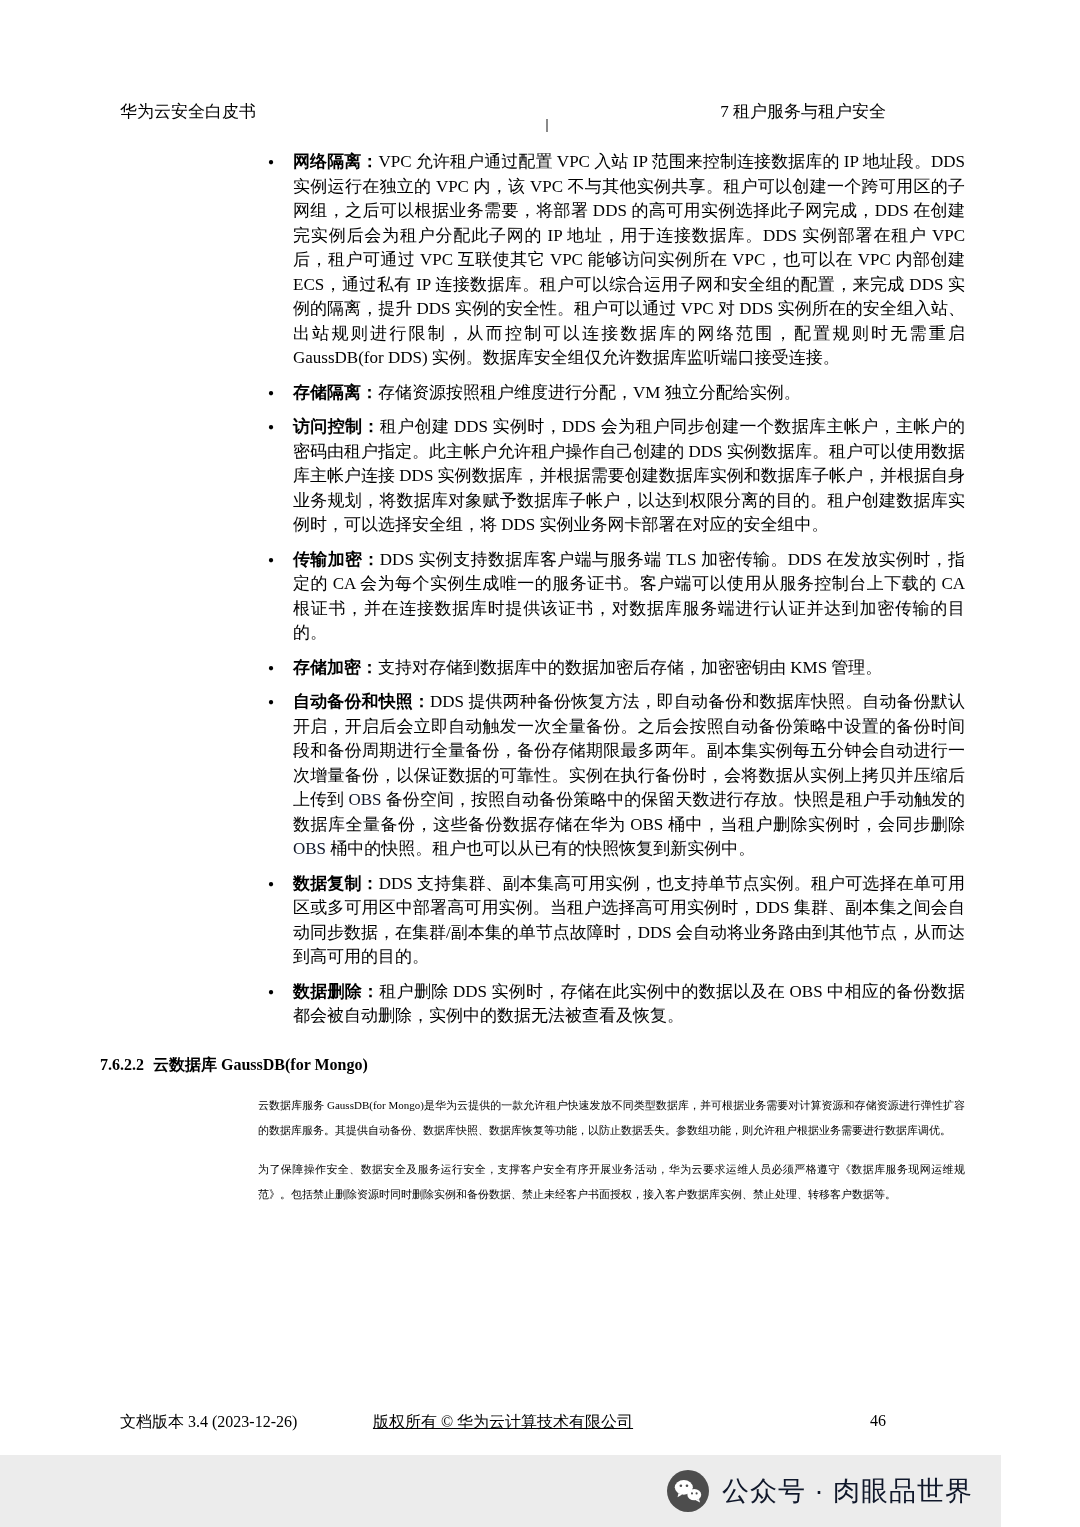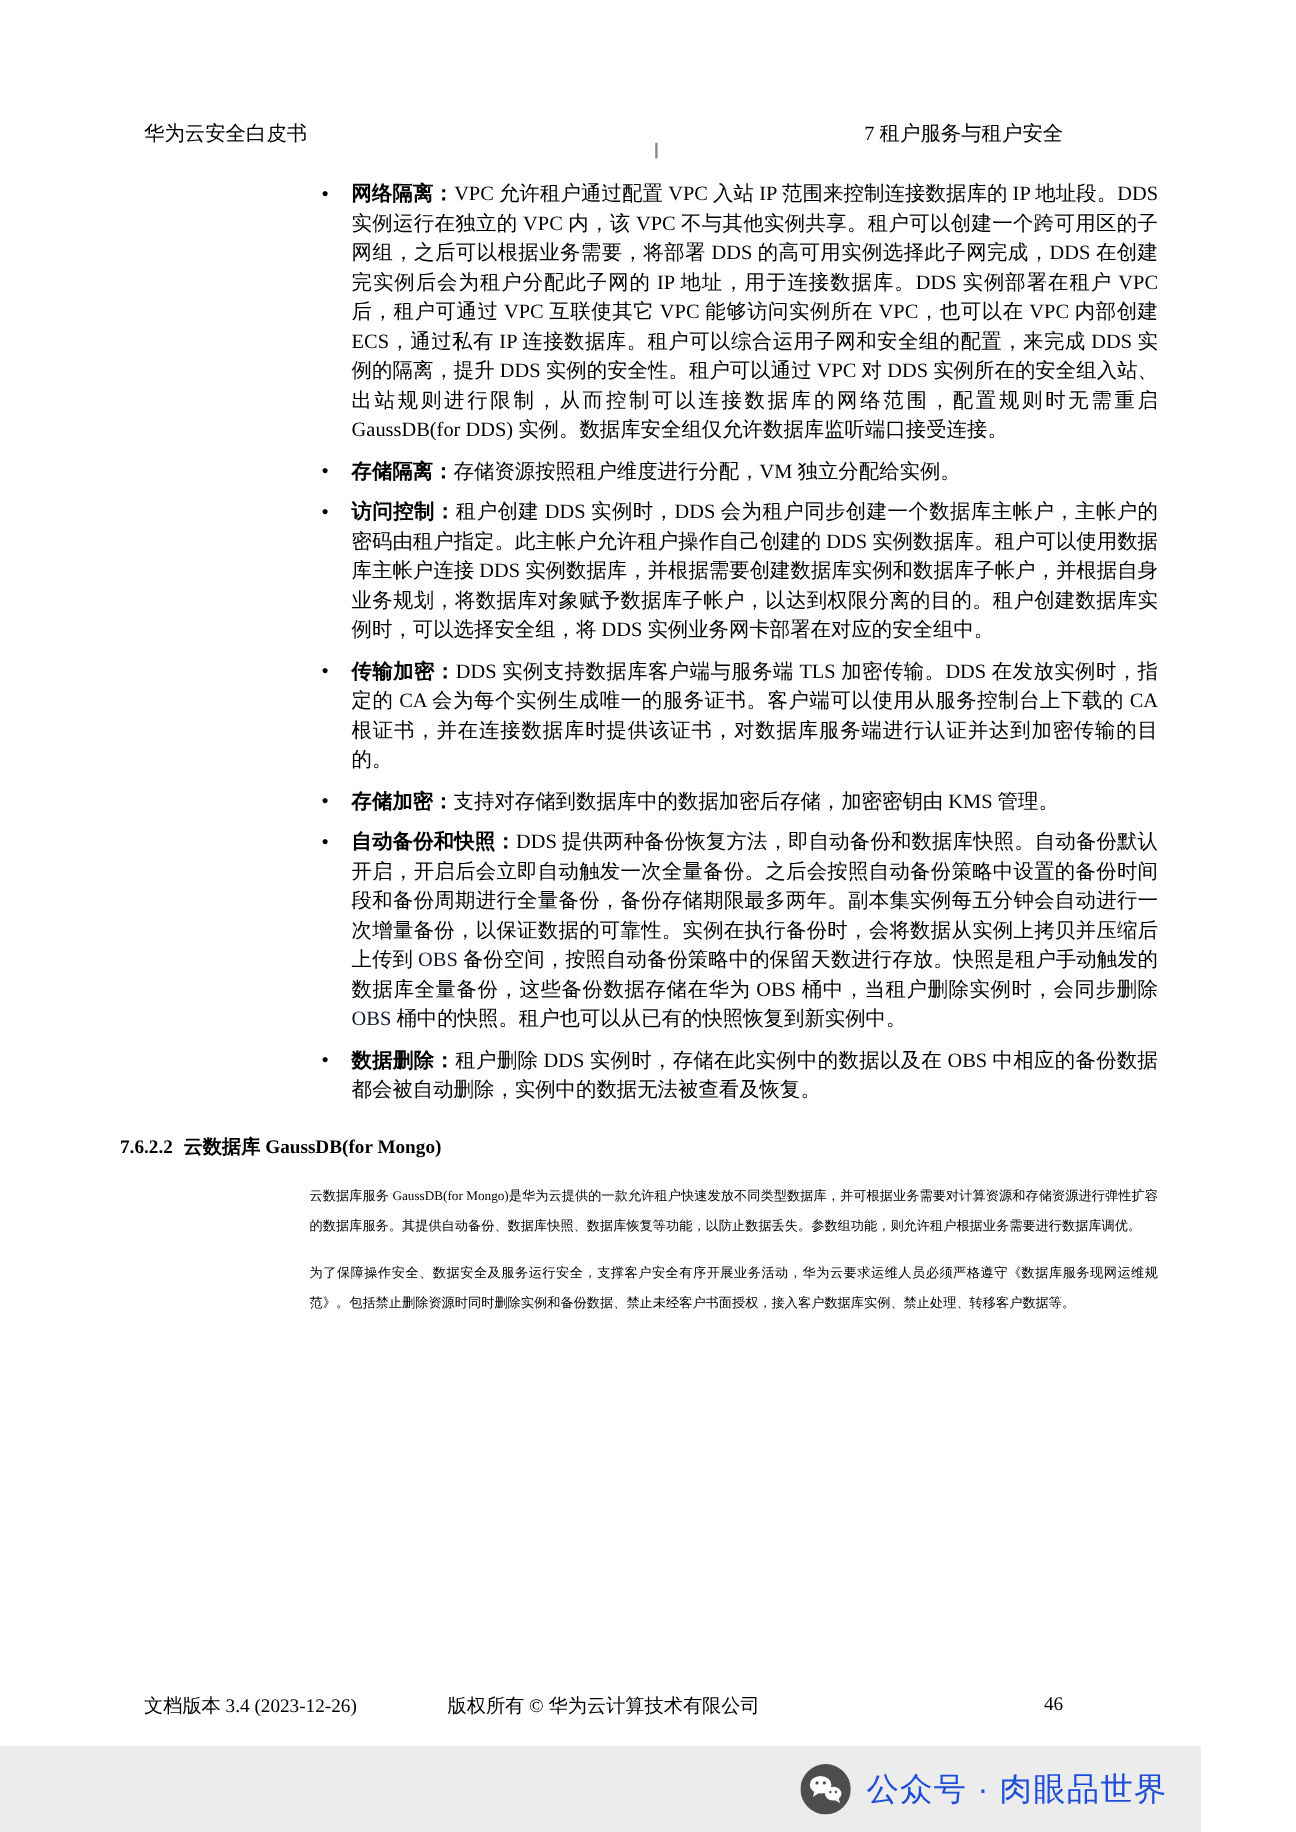--- a/index.html
+++ b/index.html
@@ -31,51 +31,52 @@
     margin:26px 0 18px -20px;font-size:16px;font-weight:bold;line-height:1.3;
   }
   .section-heading .num{margin-right:9px;}
   .paras{margin-left:138px;width:707px;}
   .paras p{margin:0 0 15px 0;font-size:11px;line-height:24.5px;text-align:justify;}
   
   .footer{
     position:absolute;left:120px;right:115px;top:1412px;
     display:flex;justify-content:space-between;font-size:16px;
   }
-  .footer .center{position:absolute;left:0;right:0;text-align:center;}
+  .footer .center{position:absolute;left:0;right:0;text-align:center;text-decoration:underline;}
   .footer span{white-space:nowrap;}
   
   .watermark{
     position:absolute;left:0;right:0;bottom:0;height:72px;background:#ececec;
     display:flex;align-items:center;justify-content:flex-end;
     padding-right:28px;box-sizing:border-box;gap:13px;
     font-family:"Liberation Sans","DejaVu Sans",sans-serif;
   }
   .wm-icon{width:42px;height:42px;flex:0 0 auto;}
-  .wm-text{color:#1d4ed8;font-size:27px;letter-spacing:1px;}
+  .wm-text{color:#0f172a;font-size:27px;letter-spacing:1px;}
 </style>
 </head>
 <body>
 
 <div class="page">
 
   <header class="header">
     <span>华为云安全白皮书</span>
     <span>7 租户服务与租户安全</span>
   </header>
   <div class="header-tick"></div>
 
   <main class="content">
     <ul class="bullets" id="bullets">
         <li><span class="term">网络隔离：</span><span>VPC 允许租户通过配置 VPC 入站 IP 范围来控制连接数据库的 IP 地址段。DDS 实例运行在独立的 VPC 内，该 VPC 不与其他实例共享。租户可以创建一个跨可用区的子网组，之后可以根据业务需要，将部署 DDS 的高可用实例选择此子网完成，DDS 在创建完实例后会为租户分配此子网的 IP 地址，用于连接数据库。DDS 实例部署在租户 VPC 后，租户可通过 VPC 互联使其它 VPC 能够访问实例所在 VPC，也可以在 VPC 内部创建 ECS，通过私有 IP 连接数据库。租户可以综合运用子网和安全组的配置，来完成 DDS 实例的隔离，提升 DDS 实例的安全性。租户可以通过 VPC 对 DDS 实例所在的安全组入站、出站规则进行限制，从而控制可以连接数据库的网络范围，配置规则时无需重启 GaussDB(for DDS) 实例。数据库安全组仅允许数据库监听端口接受连接。</span></li>
         <li><span class="term">存储隔离：</span><span>存储资源按照租户维度进行分配，VM 独立分配给实例。</span></li>
         <li><span class="term">访问控制：</span><span>租户创建 DDS 实例时，DDS 会为租户同步创建一个数据库主帐户，主帐户的密码由租户指定。此主帐户允许租户操作自己创建的 DDS 实例数据库。租户可以使用数据库主帐户连接 DDS 实例数据库，并根据需要创建数据库实例和数据库子帐户，并根据自身业务规划，将数据库对象赋予数据库子帐户，以达到权限分离的目的。租户创建数据库实例时，可以选择安全组，将 DDS 实例业务网卡部署在对应的安全组中。</span></li>
         <li><span class="term">传输加密：</span><span>DDS 实例支持数据库客户端与服务端 TLS 加密传输。DDS 在发放实例时，指定的 CA 会为每个实例生成唯一的服务证书。客户端可以使用从服务控制台上下载的 CA 根证书，并在连接数据库时提供该证书，对数据库服务端进行认证并达到加密传输的目的。</span></li>
         <li><span class="term">存储加密：</span><span>支持对存储到数据库中的数据加密后存储，加密密钥由 KMS 管理。</span></li>
         <li><span class="term">自动备份和快照：</span><span>DDS 提供两种备份恢复方法，即自动备份和数据库快照。自动备份默认开启，开启后会立即自动触发一次全量备份。之后会按照自动备份策略中设置的备份时间段和备份周期进行全量备份，备份存储期限最多两年。副本集实例每五分钟会自动进行一次增量备份，以保证数据的可靠性。实例在执行备份时，会将数据从实例上拷贝并压缩后上传到 </span><span class="link">OBS</span><span> 备份空间，按照自动备份策略中的保留天数进行存放。快照是租户手动触发的数据库全量备份，这些备份数据存储在华为 OBS 桶中，当租户删除实例时，会同步删除 </span><span class="link">OBS</span><span> 桶中的快照。租户也可以从已有的快照恢复到新实例中。</span></li>
+        <li><span class="term">数据复制：</span><span>DDS 支持集群、副本集高可用实例，也支持单节点实例。租户可选择在单可用区或多可用区中部署高可用实例。当租户选择高可用实例时，DDS 集群、副本集之间会自动同步数据，在集群/副本集的单节点故障时，DDS 会自动将业务路由到其他节点，从而达到高可用的目的。</span></li>
         <li><span class="term">数据删除：</span><span>租户删除 DDS 实例时，存储在此实例中的数据以及在 OBS 中相应的备份数据都会被自动删除，实例中的数据无法被查看及恢复。</span></li>
       </ul>
 
     <h2 class="section-heading">
       <span class="num">7.6.2.2</span><span>云数据库 GaussDB(for Mongo)</span>
     </h2>
 
     <div class="paras" id="paras">
         <p>云数据库服务 GaussDB(for Mongo)是华为云提供的一款允许租户快速发放不同类型数据库，并可根据业务需要对计算资源和存储资源进行弹性扩容的数据库服务。其提供自动备份、数据库快照、数据库恢复等功能，以防止数据丢失。参数组功能，则允许租户根据业务需要进行数据库调优。</p>
         <p>为了保障操作安全、数据安全及服务运行安全，支撑客户安全有序开展业务活动，华为云要求运维人员必须严格遵守《数据库服务现网运维规范》。包括禁止删除资源时同时删除实例和备份数据、禁止未经客户书面授权，接入客户数据库实例、禁止处理、转移客户数据等。</p>

